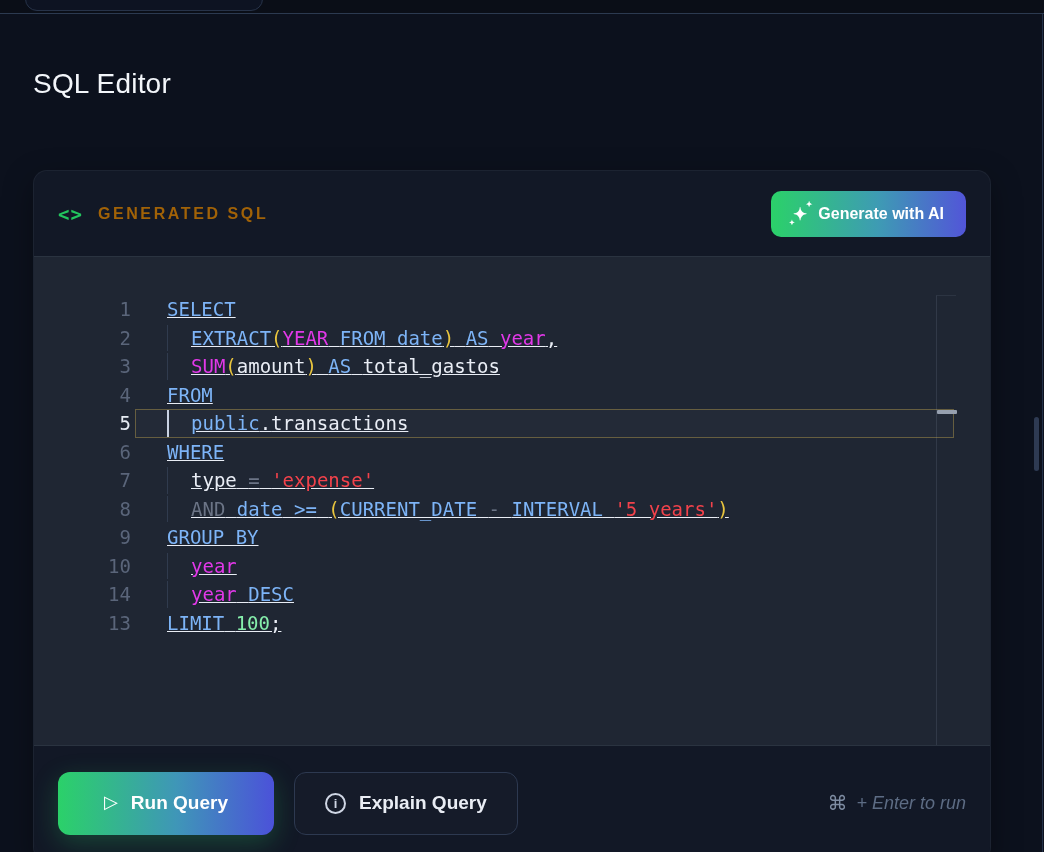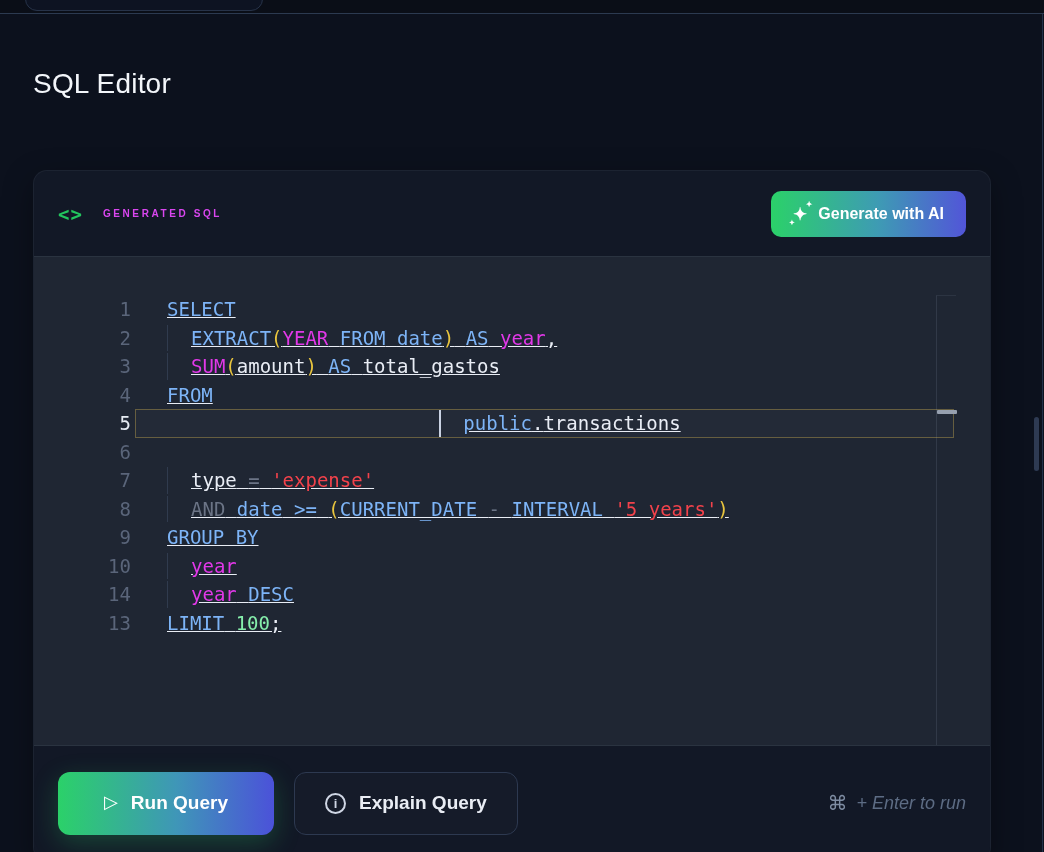--- a/index.html
+++ b/index.html
@@ -58,22 +58,22 @@
   .panel-header {
     height:85px; flex:0 0 85px;
     display:flex; align-items:center;
     padding:0 24px;
   }
   .code-tag-icon {
     font-family:"DejaVu Sans Mono", monospace;
     color:#22c55e; font-size:19px; font-weight:700; letter-spacing:1px;
   }
   .panel-header-label {
-    margin-left:20px;
-    font-size:10px; font-weight:700; letter-spacing:2.6px; color:#d946ef;
+    margin-left:15px;
+    font-size:16px; font-weight:700; letter-spacing:2.6px; color:#a16207;
   }
   .generate-btn {
     margin-left:auto;
     height:46px; padding:0 22px;
     border:none; border-radius:10px; cursor:pointer;
     background:linear-gradient(90deg,#2bd169 0%, #3e9bb4 55%, #5255d8 100%);
     color:#ffffff; font-family:"Liberation Sans", sans-serif;
     font-size:16px; font-weight:700;
     display:flex; align-items:center; gap:11px;
   }
@@ -103,21 +103,20 @@
     display:flex; align-items:center;
     border:1px solid transparent;
     padding-left:31px;
     white-space:pre;
     text-decoration:underline;
   }
   .code-row.active .ln { color:#e6ebf3; }
   .code-row.active .code-content {
     border-color:rgba(214,178,80,0.38);
     background:rgba(255,255,255,0.018);
-    justify-content:center;
   }
   .indent-guide {
     display:inline-block; width:24px; align-self:stretch;
     border-left:1px solid #303b4e;
   }
   .code-row.active .indent-guide { border-left:2px solid #c9d2e2; }
   .tok-kw  { color:#7db4f7; }
   .tok-fn  { color:#e138e8; }
   .tok-brk { color:#e9c53e; }
   .tok-str { color:#f2424b; }
@@ -210,20 +209,21 @@
           <div class="code-row">
             <span class="ln">4</span>
             <div class="code-content"><span class="tok-kw">FROM</span></div>
           </div>
           <div class="code-row active">
             <span class="ln">5</span>
             <div class="code-content"><span class="indent-guide"></span><span class="tok-kw">public</span><span class="tok-pln">.</span><span class="tok-pln">transactions</span></div>
           </div>
           <div class="code-row">
             <span class="ln">6</span>
+            <div class="code-content"><span class="tok-kw">WHERE</span></div>
           </div>
           <div class="code-row">
             <span class="ln">7</span>
             <div class="code-content"><span class="indent-guide"></span><span class="tok-pln">type</span><span class="tok-pln"> </span><span class="tok-op">=</span><span class="tok-pln"> </span><span class="tok-str">'expense'</span></div>
           </div>
           <div class="code-row">
             <span class="ln">8</span>
             <div class="code-content"><span class="indent-guide"></span><span class="tok-op">AND</span><span class="tok-pln"> </span><span class="tok-kw">date</span><span class="tok-pln"> </span><span class="tok-kw">&gt;=</span><span class="tok-pln"> </span><span class="tok-brk">(</span><span class="tok-kw">CURRENT_DATE</span><span class="tok-pln"> </span><span class="tok-op">-</span><span class="tok-pln"> </span><span class="tok-kw">INTERVAL</span><span class="tok-pln"> </span><span class="tok-str">'5 years'</span><span class="tok-brk">)</span></div>
           </div>
           <div class="code-row">

